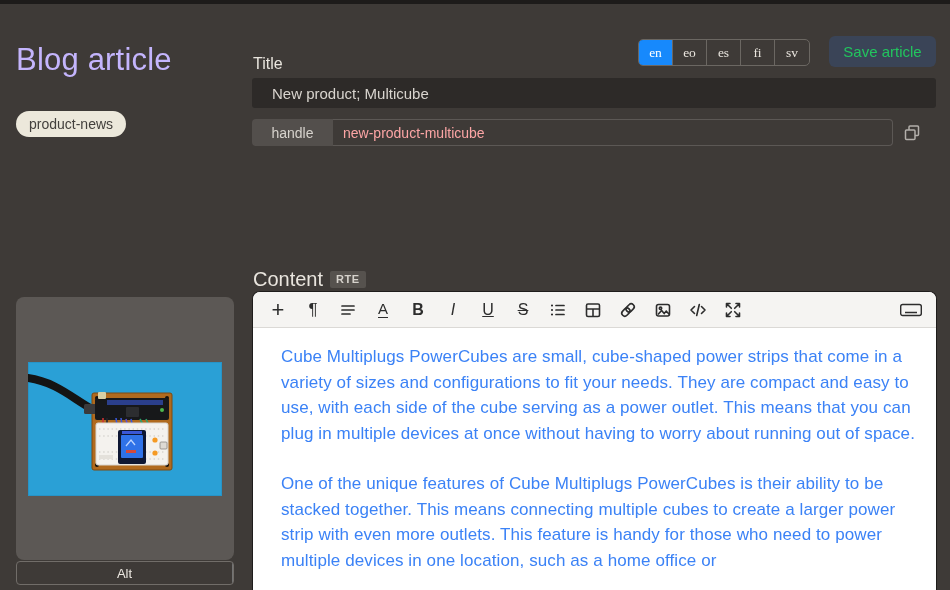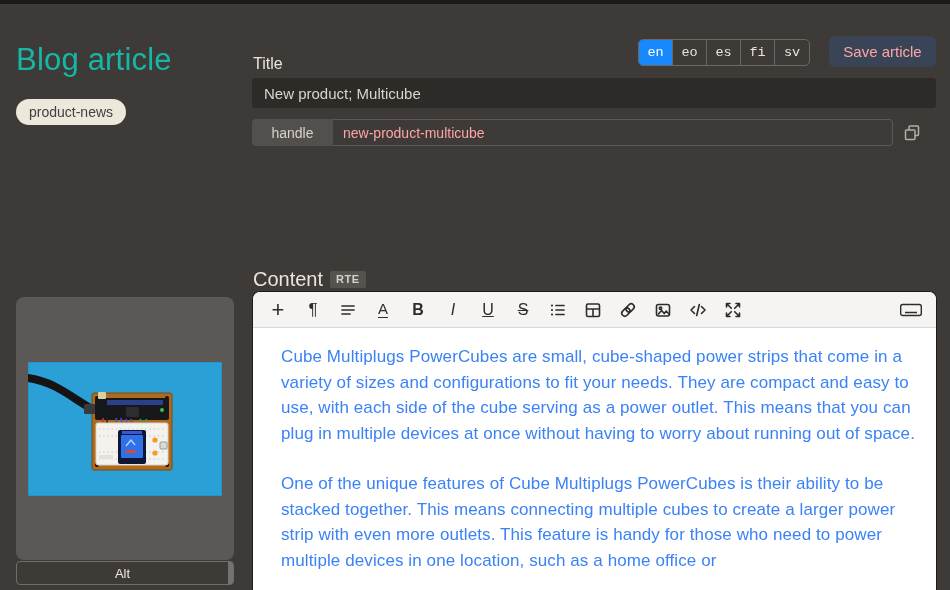--- a/index.html
+++ b/index.html
@@ -6,21 +6,21 @@
   html,body { margin:0; padding:0; }
   body {
     width:950px; height:590px; position:relative; overflow:hidden;
     background:#3e3a37;
     font-family:"Liberation Sans", sans-serif;
   }
   .topbar { position:absolute; top:0; left:0; width:950px; height:4px; background:#1d1b1a; }
 
   
   .sidebar { position:absolute; left:16px; top:4px; width:218px; }
-  .sidebar h1 { margin:38px 0 0 0; font-size:31px; font-weight:400; color:#14b8a6; letter-spacing:.2px; }
+  .sidebar h1 { margin:38px 0 12px 0; font-size:31px; font-weight:400; color:#c4b5fd; letter-spacing:.2px; }
   .tag {
     display:inline-block; margin-top:21px; background:#ece8db; color:#43403d;
     padding:5px 13px; border-radius:13px; font-size:14px;
   }
   .desc { margin-top:12px; font-size:16.5px; line-height:1.72; color:#ece8e1; }
   .upload-btn {
     margin-top:19px; display:inline-flex; align-items:center; gap:9px;
     background:#2565cf; color:#d9e6ff; border:1px solid #1d55b4; border-radius:6px;
     height:33px; padding:0 16px; font-size:15px; cursor:pointer;
     font-family:"Liberation Sans", sans-serif;
@@ -31,46 +31,46 @@
     display:flex; align-items:center; justify-content:center;
   }
   .image-actions {
     position:absolute; left:16px; top:561px; width:218px; height:24px;
     border:1px solid #716d69; border-radius:4px; display:flex; overflow:hidden;
   }
   .image-actions button {
     flex:1; background:transparent; border:none; color:#ece8e1; font-size:13px;
     cursor:pointer; font-family:"Liberation Sans", sans-serif; padding:0;
   }
-  .image-actions button:first-child { border-right:5px solid #737373; }
+  .image-actions button:first-child { border-right:1px solid #737373; }
 
   
   .lang-tabs {
     position:absolute; left:638px; top:39px; height:27px; display:flex;
     border:1px solid #6b6762; border-radius:5px; overflow:hidden;
   }
   .lang-tab {
     width:34px; border:none; border-right:1px solid #6b6762; background:transparent;
     color:#e9e5de; font-size:13.5px; cursor:pointer; padding:0;
-    font-family:Liberation Mono, monospace;
+    font-family:Liberation Serif, serif;
   }
   .lang-tab:last-child { border-right:none; }
   .lang-tab.active { background:#1789fc; color:#ffffff; }
   .save-btn {
     position:absolute; left:829px; top:36px; width:107px; height:31px;
-    background:#3a4457; color:#fca5a5; border:none; border-radius:6px; font-size:15px;
+    background:#3a4457; color:#22c55e; border:none; border-radius:6px; font-size:15px;
     font-family:"Liberation Sans", sans-serif;
   }
 
   
   .title-label { position:absolute; left:253px; top:55px; font-size:16px; color:#e9e5de; }
   .title-input {
     position:absolute; left:252px; top:78px; width:684px; height:30px;
     background:#2d2a28; border:none; border-radius:3px; color:#d9d5cf;
-    font-size:15px; padding:0 12px; font-family:"Liberation Sans", sans-serif;
+    font-size:15px; padding:0 20px; font-family:"Liberation Sans", sans-serif;
   }
   .handle-row { position:absolute; left:252px; top:119px; width:641px; height:27px; display:flex; }
   .handle-prefix {
     width:81px; background:#534f4c; border-radius:4px 0 0 4px; color:#d7d3cd;
     font-size:14px; display:flex; align-items:center; justify-content:center;
   }
   .handle-input {
     flex:1; background:transparent; border:1px solid #5c5855; border-left:none;
     border-radius:0 4px 4px 0; color:#fca5a5; font-size:14px; padding:0 10px;
     font-family:"Liberation Sans", sans-serif;

